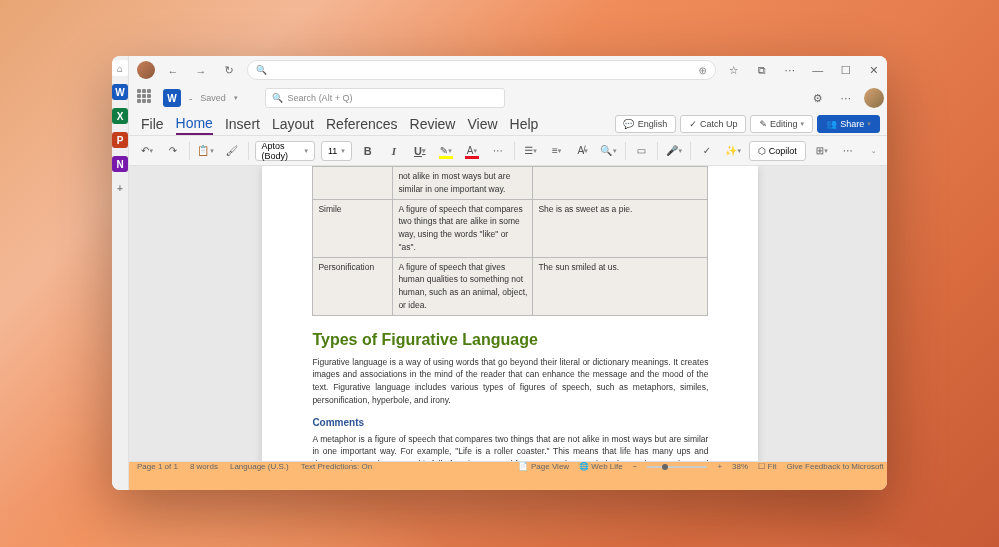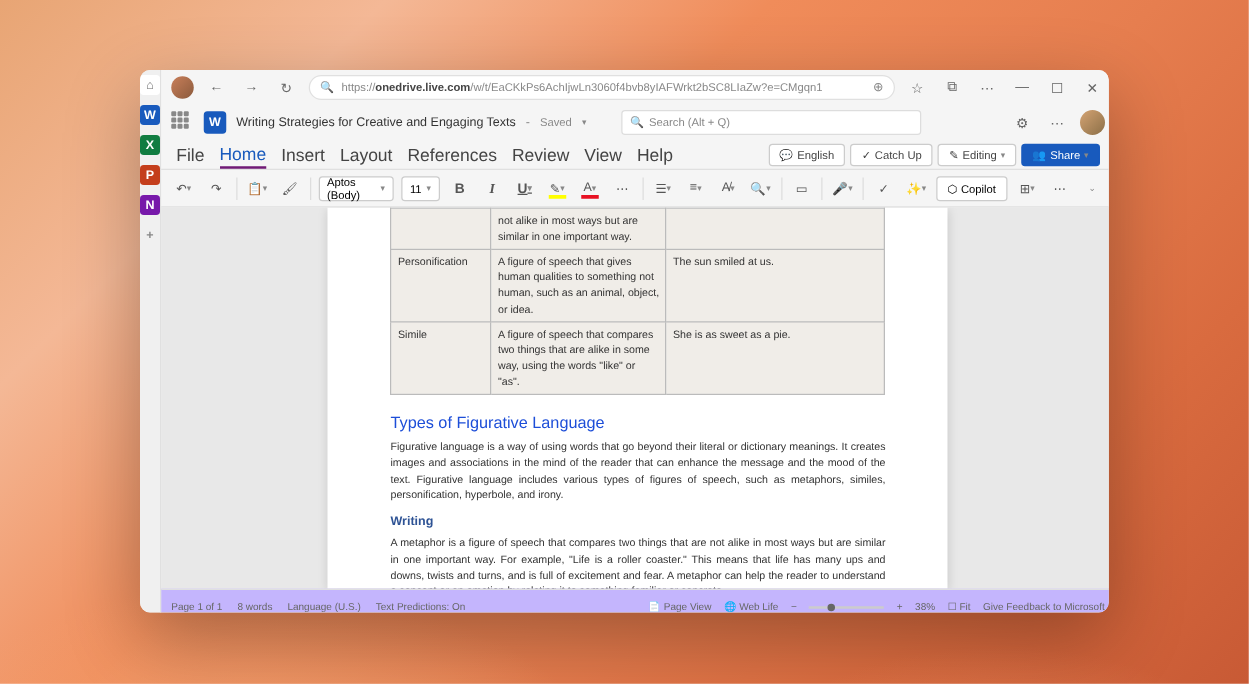--- a/index.html
+++ b/index.html
@@ -36,24 +36,24 @@
 .format-btn{width:20px;height:20px;font-weight:bold;font-size:11px}
 .color-btn{position:relative}
 .color-bar{position:absolute;bottom:2px;left:3px;right:3px;height:3px}
 .copilot-btn{height:20px;padding:0 8px;border:1px solid #ccc;background:#fff;border-radius:3px;font-size:9px;display:flex;align-items:center;gap:3px}
 .doc-canvas{flex:1;background:#e8e8e8;display:flex;justify-content:center;overflow:hidden;padding-top:0}
 .page{width:496px;background:#fff;box-shadow:0 2px 8px rgba(0,0,0,0.15);padding:0 50px;font-size:9px;line-height:1.5;color:#333}
 .doc-table{width:100%;border-collapse:collapse;margin-bottom:12px}
 .doc-table td{border:1px solid #bbb;padding:3px 5px;vertical-align:top;font-size:8.5px;background:#f0ede8}
 .doc-table td:first-child{width:80px}
 .doc-table td:nth-child(2){width:140px}
-.h2blue{color:#1d4ed8;font-size:13px;font-weight:400;margin-bottom:4px}
+.h2blue{color:#4d7c0f;font-size:16px;font-weight:700;margin-bottom:4px}
 .h3blue{color:#2e5395;font-size:10px;font-weight:600;margin:8px 0 3px}
 .body-text{font-size:8.5px;line-height:1.5;text-align:justify}
-.status-bar{height:19px;background:#c4b5fd;border-top:1px solid #e0e0e0;display:flex;align-items:flex-end;padding:0 8px;font-size:8px;color:#666;gap:12px}
+.status-bar{height:29px;background:#fdba74;border-top:1px solid #e0e0e0;display:flex;align-items:flex-start;padding:0 8px;font-size:8px;color:#666;gap:12px}
 .status-right{margin-left:auto;display:flex;align-items:center;gap:10px}
 .zoom-slider{width:60px;height:2px;background:#ccc;position:relative}
 .zoom-thumb{position:absolute;width:6px;height:6px;background:#666;border-radius:50%;top:-2px;left:25%}
 .chevron{font-size:7px;color:#888}
 </style>
 </head>
 <body>
 
 <div class="wave"></div>
 <div class="app-window">
@@ -68,23 +68,20 @@
   </div>
 
   <div class="main-area">
     <div class="titlebar">
       <div class="avatar-small"></div>
       <button class="nav-btn">←</button>
       <button class="nav-btn">→</button>
       <button class="nav-btn">↻</button>
       <div class="url-bar">
         <span>🔍</span>
-        <span style="color:#888">
-          <span>https://</span><b style="color:#444">onedrive.live.com</b><span>/w/t/EaCKkPs6AchIjwLn3060f4bvb8yIAFWrkt2bSC8LIaZw?e=CMgqn1</span>
-        </span>
         <span class="url-icon-right">⊕</span>
       </div>
       <button class="nav-btn">☆</button>
       <button class="nav-btn">⧉</button>
       <button class="nav-btn">⋯</button>
       <button class="nav-btn">—</button>
       <button class="nav-btn">☐</button>
       <button class="nav-btn">✕</button>
     </div>
 
@@ -94,21 +91,20 @@
           <span></span>
           <span></span>
           <span></span>
           <span></span>
           <span></span>
           <span></span>
           <span></span>
           <span></span>
         </div>
       <div class="word-icon">W</div>
-      <span class="doc-title">Writing Strategies for Creative and Engaging Texts</span>
       <span style="color:#888;font-size:10px">-</span>
       <span class="save-status">Saved</span>
       <span class="chevron">▾</span>
       <div class="search-box">
         <span>🔍</span>
         <span>Search (Alt + Q)</span>
       </div>
       <div class="header-right">
         <button class="nav-btn">⚙</button>
         <button class="nav-btn">⋯</button>
@@ -177,34 +173,34 @@
     <div class="doc-canvas">
       <div class="page">
         <table class="doc-table">
           <tbody>
               <tr>
                 <td></td>
                 <td>not alike in most ways but are similar in one important way.</td>
                 <td></td>
               </tr>
           <tr>
+                <td>Simile</td>
+                <td>A figure of speech that compares two things that are alike in some way, using the words "like" or "as".</td>
+                <td>She is as sweet as a pie.</td>
+              </tr>
+          <tr>
                 <td>Personification</td>
                 <td>A figure of speech that gives human qualities to something not human, such as an animal, object, or idea.</td>
                 <td>The sun smiled at us.</td>
-              </tr>
-          <tr>
-                <td>Simile</td>
-                <td>A figure of speech that compares two things that are alike in some way, using the words "like" or "as".</td>
-                <td>She is as sweet as a pie.</td>
               </tr>
         </tbody>
           </table>
         <div class="h2blue">Types of Figurative Language</div>
         <p class="body-text">Figurative language is a way of using words that go beyond their literal or dictionary meanings. It creates images and associations in the mind of the reader that can enhance the message and the mood of the text. Figurative language includes various types of figures of speech, such as metaphors, similes, personification, hyperbole, and irony.</p>
-        <div class="h3blue">Writing</div>
+        <div class="h3blue">Comments</div>
         <p class="body-text">A metaphor is a figure of speech that compares two things that are not alike in most ways but are similar in one important way. For example, "Life is a roller coaster." This means that life has many ups and downs, twists and turns, and is full of excitement and fear. A metaphor can help the reader to understand a concept or an emotion by relating it to something familiar or concrete.</p>
 
       </div>
     </div>
 
     <div class="status-bar">
       <span>Page 1 of 1</span>
       <span>8 words</span>
       <span>Language (U.S.)</span>
       <span>Text Predictions: On</span>

